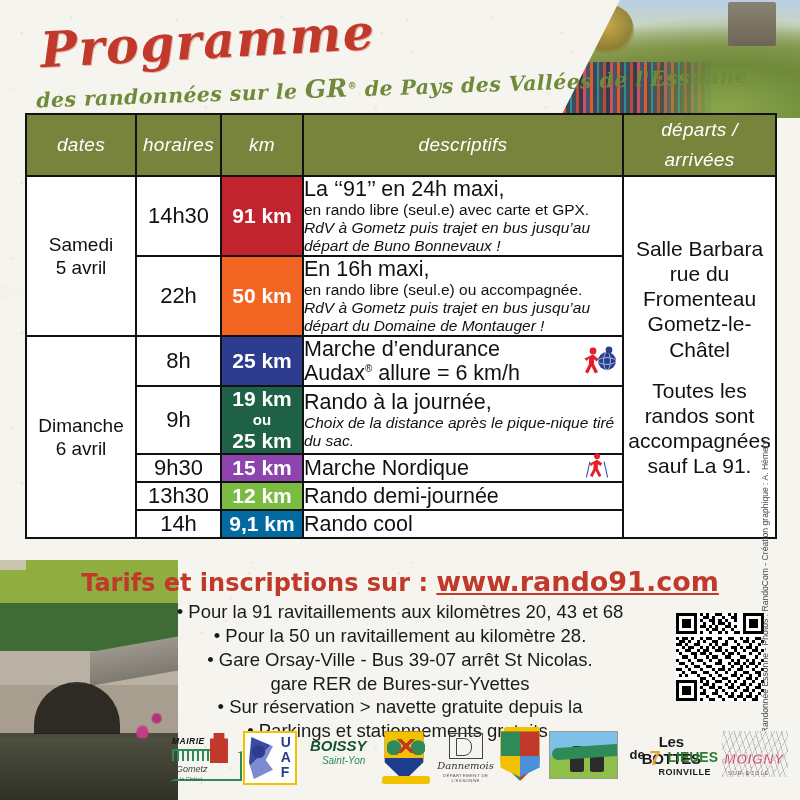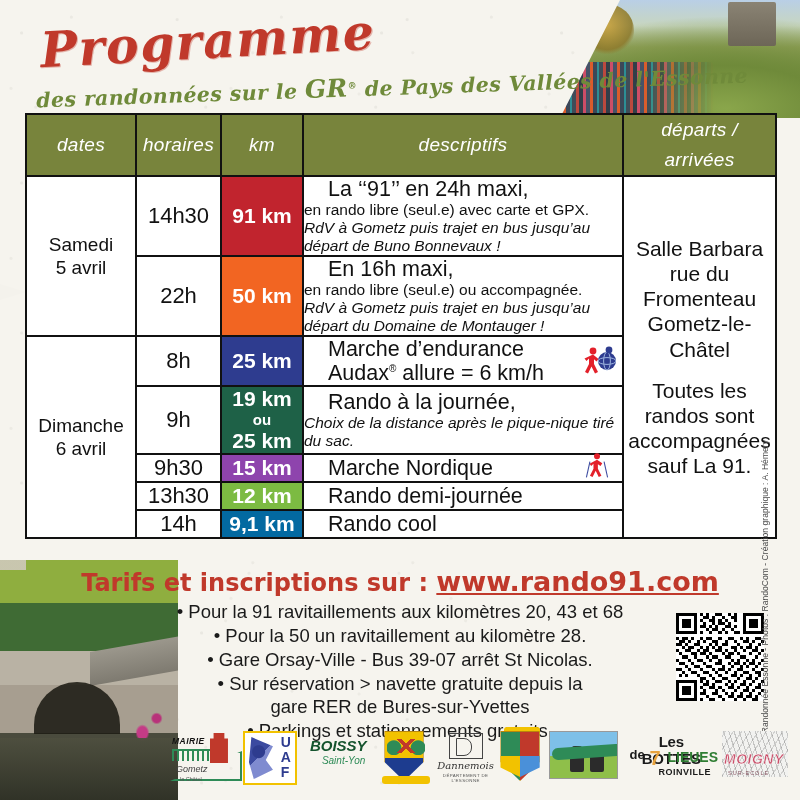--- a/index.html
+++ b/index.html
@@ -150,21 +150,21 @@
     text-align:center;font-size:22px;color:#111;font-weight:400;
   }
   .cell-km{
     text-align:center;color:#fff;font-weight:700;font-size:21px;
     line-height:1.16;
   }
   .cell-km .ou{font-size:15px;font-weight:700;display:block;}
   .cell-desc{
     padding:5px 6px 6px 9px;color:#111;position:relative;
   }
-  .desc-main{font-size:21.5px;line-height:1.12;padding-left:24px;}
+  .desc-main{font-size:21.5px;line-height:1.12;}
   .desc-sub{font-size:15.5px;line-height:1.16;}
   .desc-ital{font-size:15.5px;font-style:italic;line-height:1.16;}
   .desc-main sup{font-size:10px;vertical-align:super;}
   .cell-dep{
     text-align:center;font-size:21px;line-height:1.2;color:#111;padding:4px;
   }
   .cell-dep .gap{display:block;height:16px;}
 
   .rowicon{position:absolute;right:6px;top:50%;transform:translateY(-50%);width:34px;height:34px;}
 
@@ -412,22 +412,22 @@
   </table>
 
   <div class="tarifs">
     <span>Tarifs et inscriptions sur : </span><a class="url" href="#" style="color:#c0392b;">www.rando91.com</a>
   </div>
 
   <div class="bullets">
     <div>• Pour la 91 ravitaillements aux kilomètres 20, 43 et 68</div>
     <div>• Pour la 50 un ravitaillement au kilomètre 28.</div>
     <div>• Gare Orsay-Ville - Bus 39-07 arrêt St Nicolas.</div>
+    <div>gare RER de Bures-sur-Yvettes</div>
     <div>• Sur réservation &gt; navette gratuite depuis la</div>
-    <div>gare RER de Bures-sur-Yvettes</div>
     <div>• Parkings et stationnements gratuits.</div>
   </div>
 
   <div class="qr">
     <svg viewBox="0 0 29 29" width="88" height="88" shape-rendering="crispEdges">
       <rect width="29" height="29" fill="#fff"></rect>
       <g fill="#000">
         <rect x="0" y="0" width="7" height="1"></rect>
           <rect x="0" y="6" width="7" height="1"></rect>
         <rect x="0" y="0" width="1" height="7"></rect>

